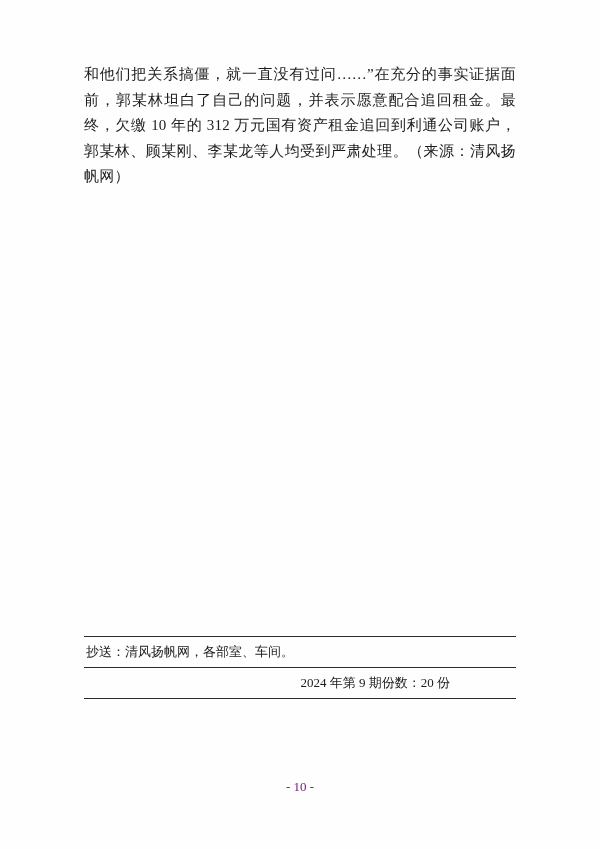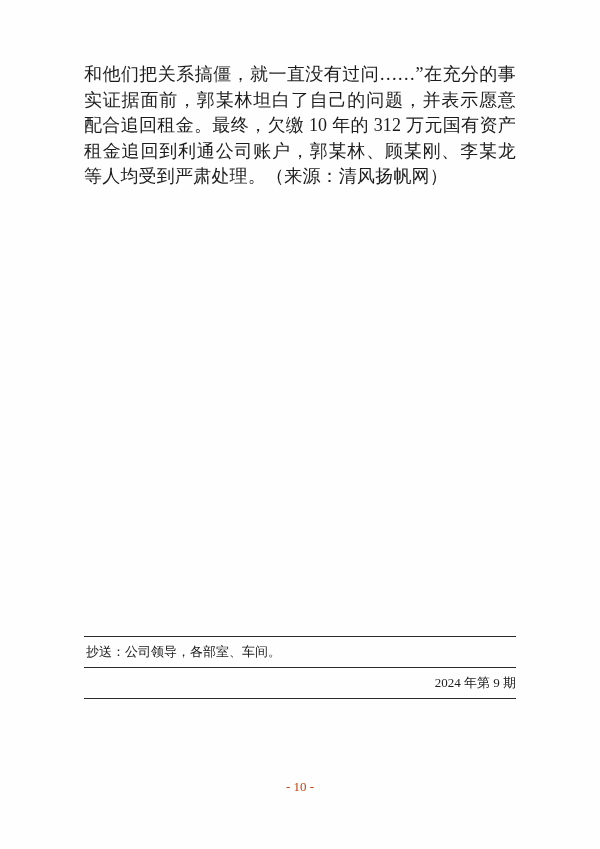--- a/index.html
+++ b/index.html
@@ -23,21 +23,21 @@
     height: 849px;
     background: #fefefe;
   }
   .content-area {
     position: absolute;
     left: 84px;
     top: 62px;
     width: 432px;
   }
   .body-paragraph {
-    font-size: 18px;
+    font-size: 15px;
     line-height: 25.5px;
     text-align: justify;
     text-justify: inter-ideograph;
     letter-spacing: 0.2px;
     margin: 0;
     color: #1c1c1c;
   }
   .footer-block {
     position: absolute;
     left: 84px;
@@ -72,37 +72,38 @@
     white-space: nowrap;
     padding-right: 66px;
   }
   .page-number {
     position: absolute;
     left: 0;
     top: 779px;
     width: 600px;
     text-align: center;
     font-size: 13px;
-    color: #c2410c;
+    color: #701a75;
   }
 </style>
 </head>
 <body>
 
 <div class="page">
 
   <div class="content-area">
     <p class="body-paragraph">和他们把关系搞僵，就一直没有过问……”在充分的事实证据面前，郭某林坦白了自己的问题，并表示愿意配合追回租金。最终，欠缴 10 年的 312 万元国有资产租金追回到利通公司账户，郭某林、顾某刚、李某龙等人均受到严肃处理。（来源：清风扬帆网）</p>
   </div>
 
   <div class="footer-block">
     <div class="rule"></div>
-    <div class="footer-line-1">抄送：公司领导，各部室、车间。</div>
+    <div class="footer-line-1">抄送：清风扬帆网，各部室、车间。</div>
     <div class="rule"></div>
     <div class="footer-line-2">
       <span class="footer-issue">2024 年第 9 期</span>
+      <span class="footer-copies">份数：20 份</span>
     </div>
     <div class="rule"></div>
   </div>
 
   <div class="page-number">- 10 -</div>
 
 </div>
 
 </body></html>

